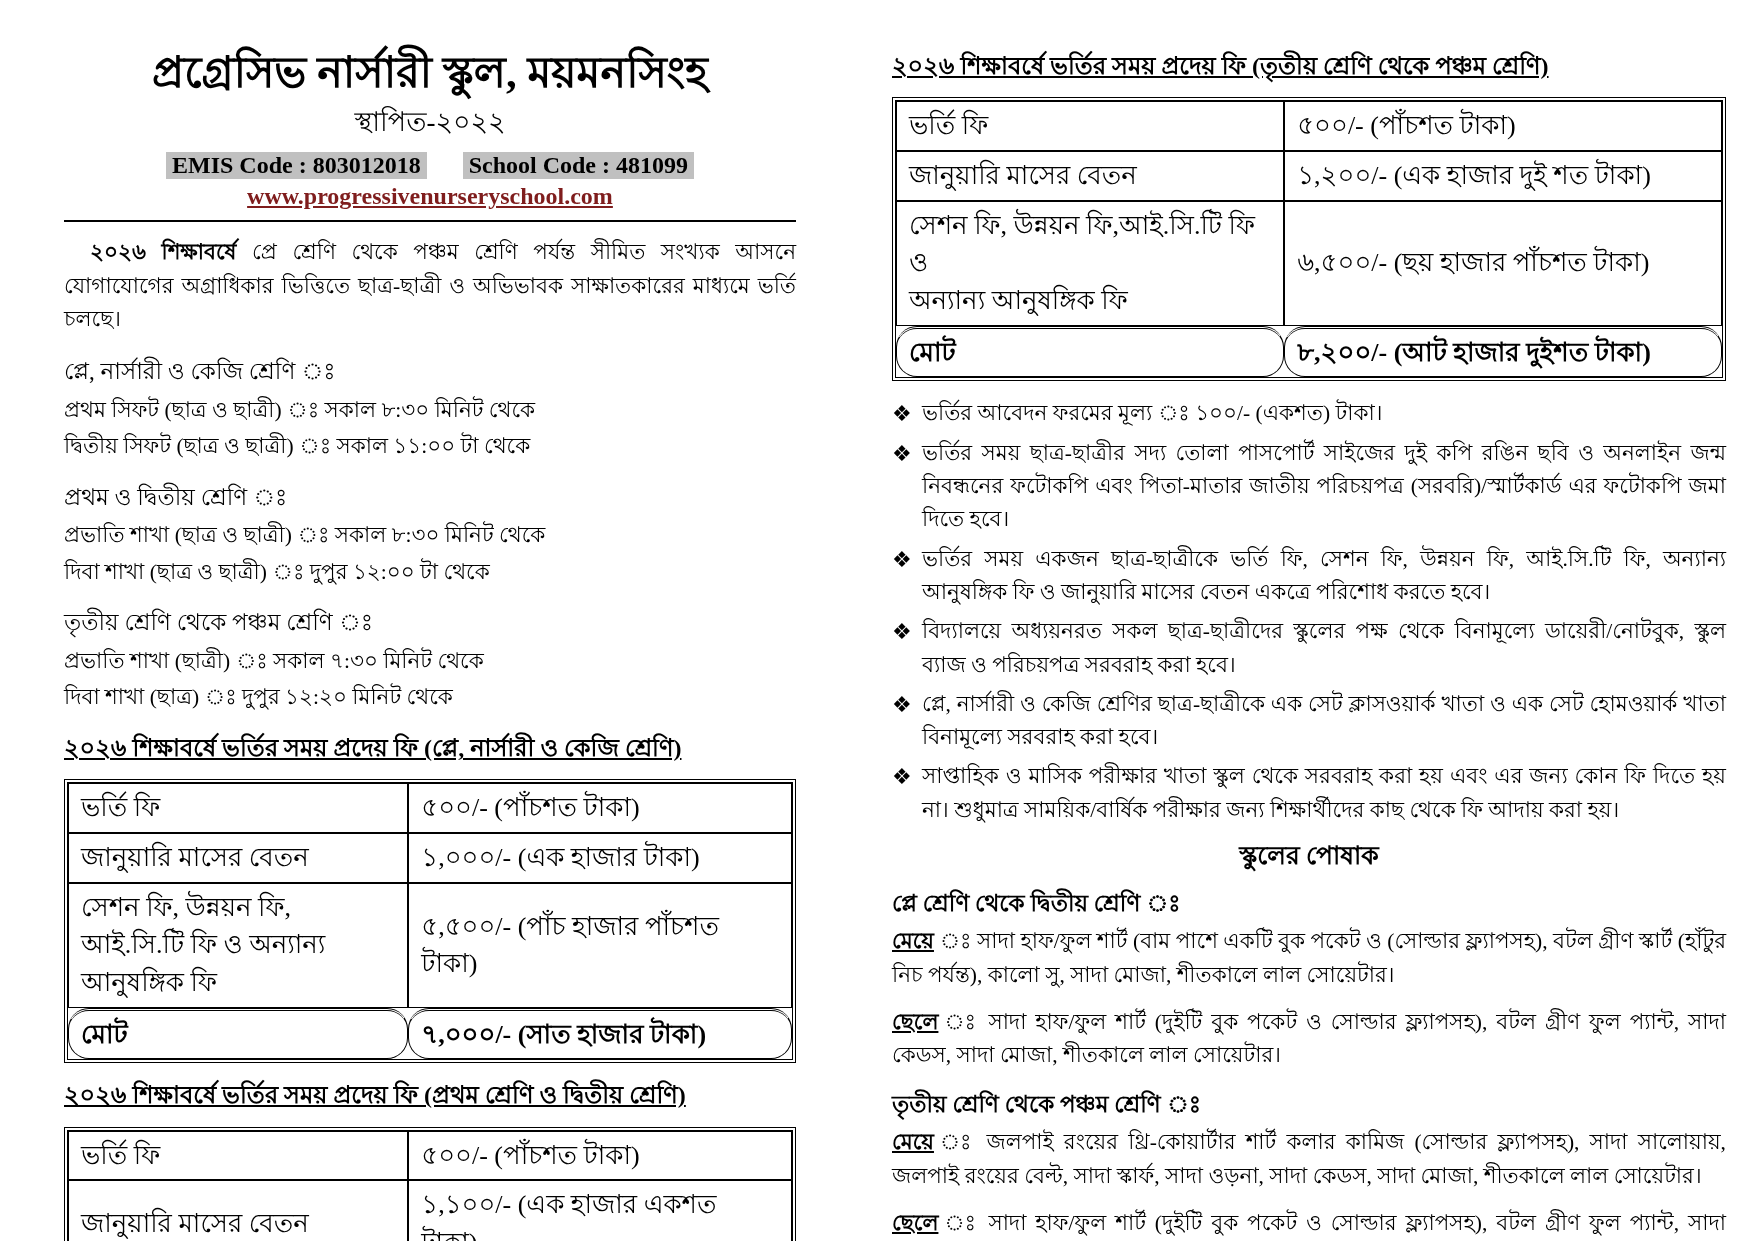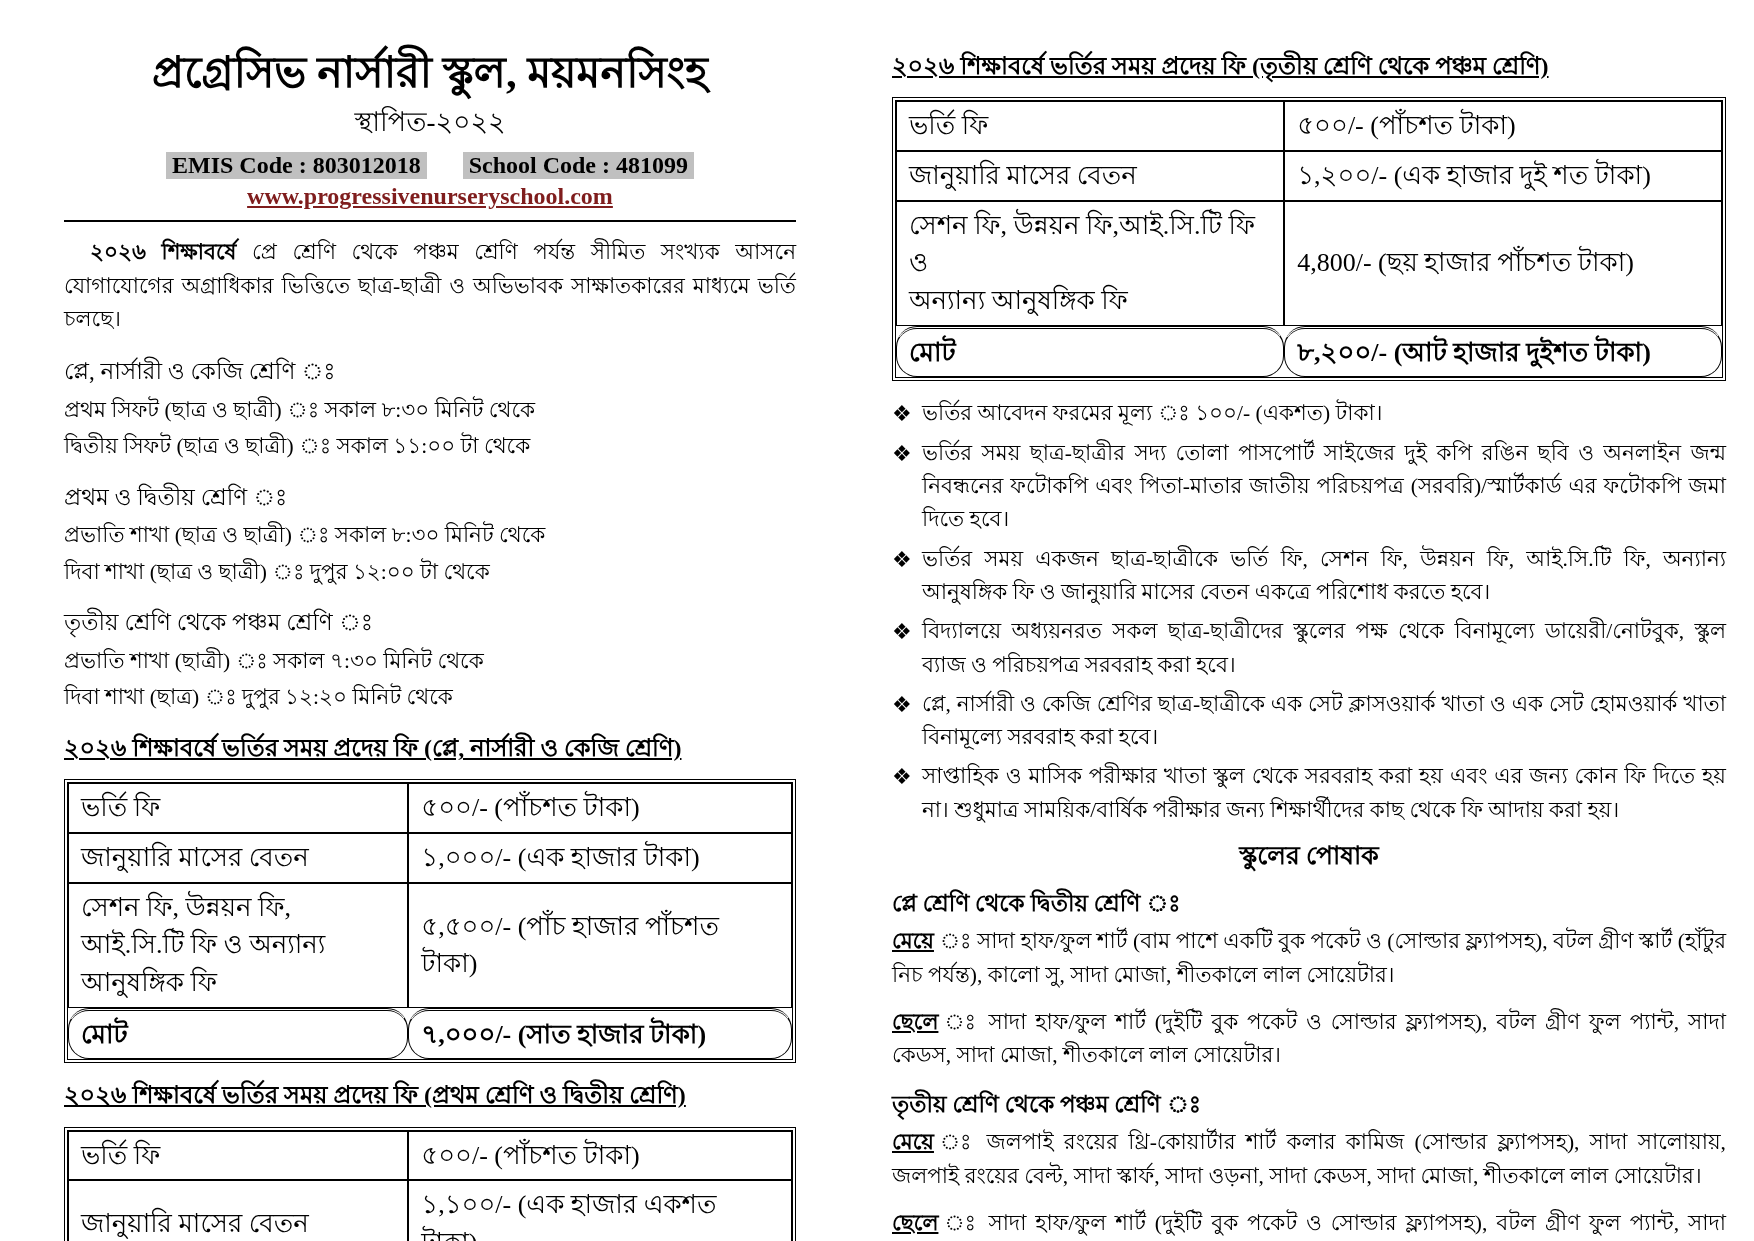--- a/index.html
+++ b/index.html
@@ -205,21 +205,21 @@
           <td class="fee-label">ভর্তি ফি</td>
           <td class="fee-value">৫০০/-  (পাঁচশত টাকা)</td>
         </tr>
         <tr>
           <td class="fee-label">জানুয়ারি মাসের বেতন</td>
           <td class="fee-value">১,২০০/-  (এক হাজার দুই শত টাকা)</td>
         </tr>
         <tr>
           <td class="fee-label">সেশন ফি,  উন্নয়ন ফি,আই.সি.টি ফি ও
 অন্যান্য আনুষঙ্গিক ফি</td>
-          <td class="fee-value">4,800/-  (ছয় হাজার পাঁচশত টাকা)</td>
+          <td class="fee-value">৬,৫০০/-  (ছয় হাজার পাঁচশত টাকা)</td>
         </tr>
         <tr class="total-row">
           <td class="fee-label">মোট</td>
           <td class="fee-value">৮,২০০/-  (আট হাজার দুইশত টাকা)</td>
         </tr>
       </tbody>
     </table>
 
     <div style="height:10px;"></div>
 

